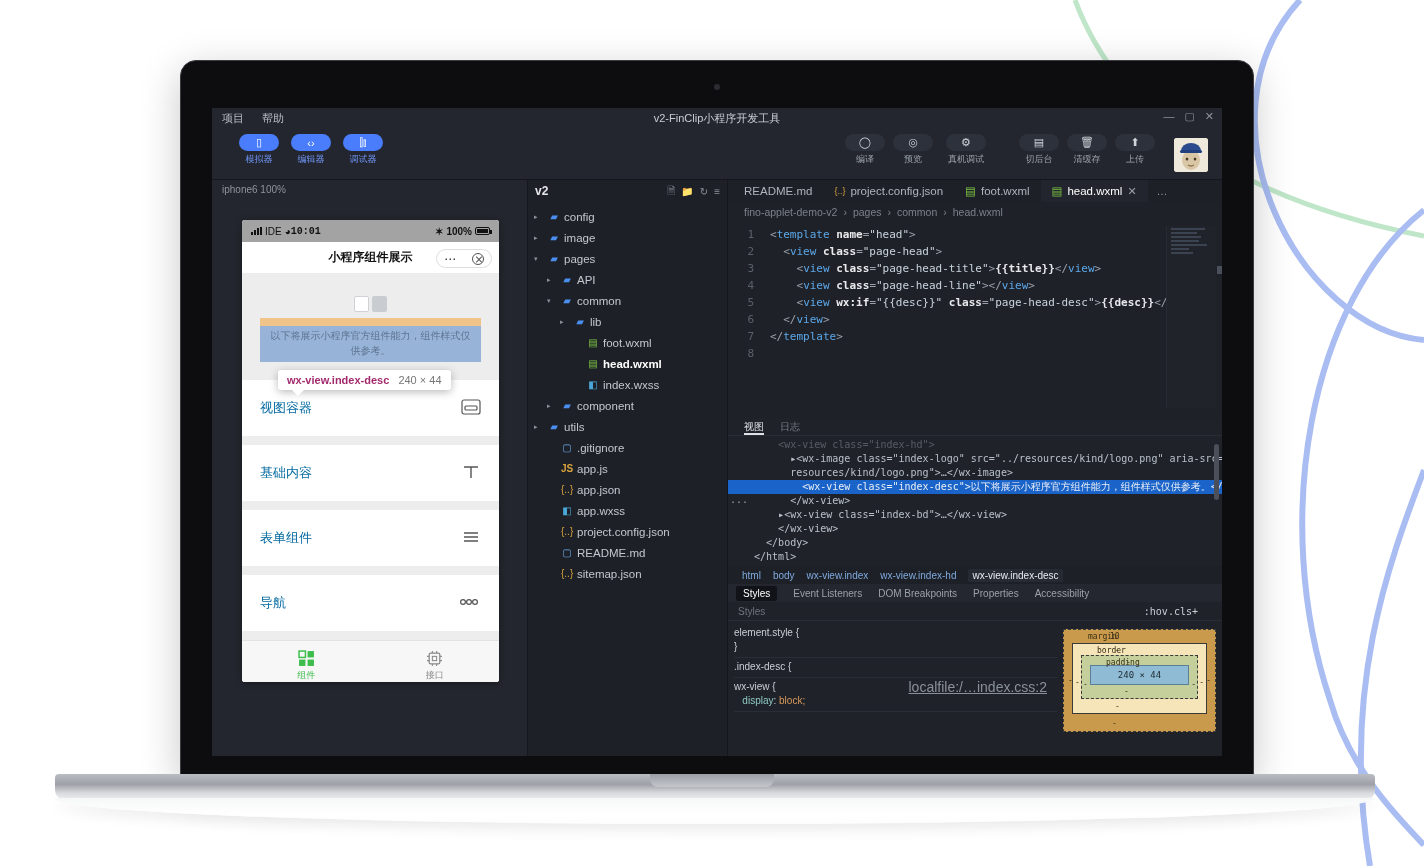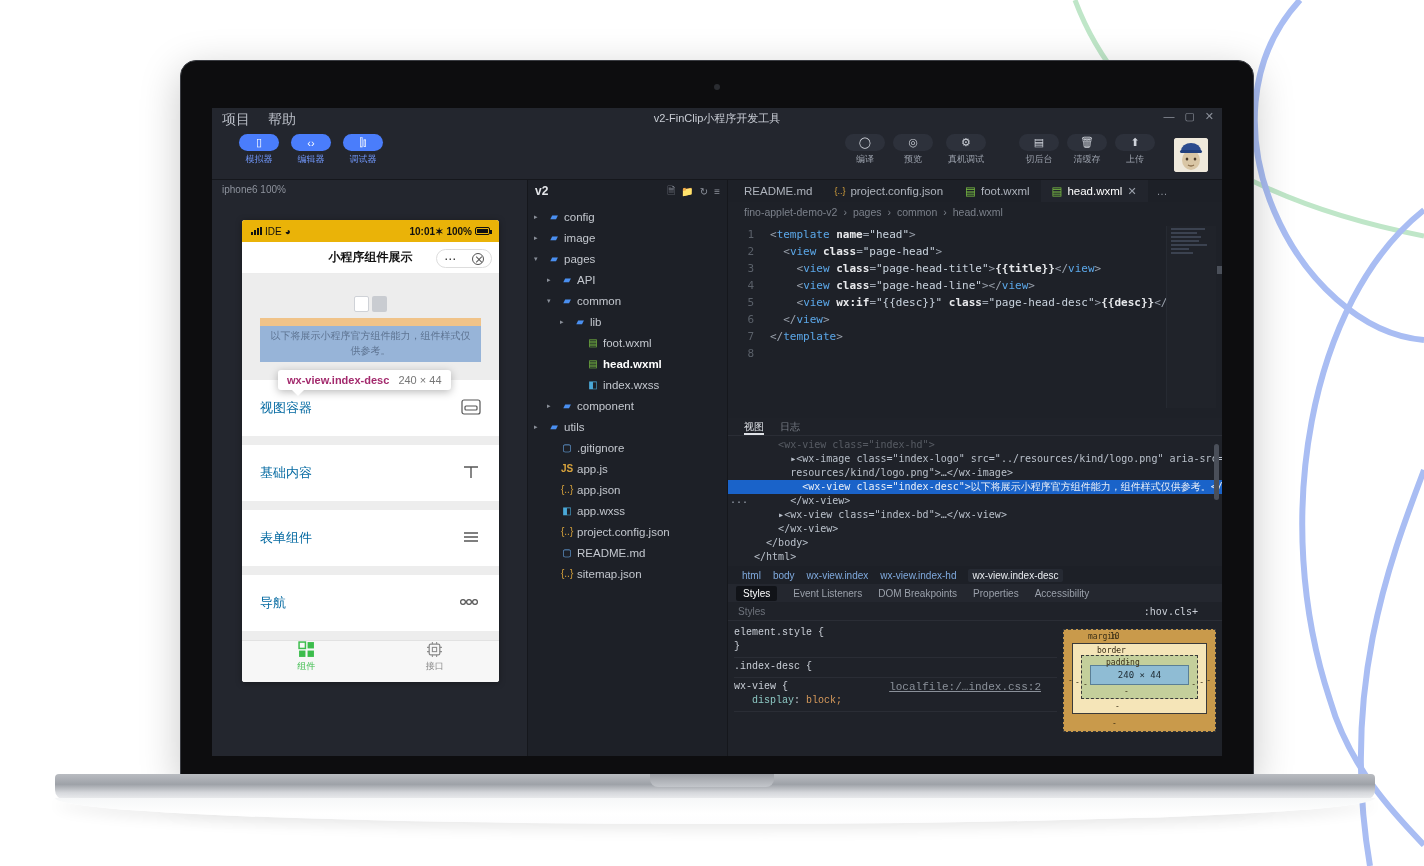--- a/index.html
+++ b/index.html
@@ -46,21 +46,21 @@
   .ide {
     position: absolute; left: 212px; top: 108px;
     width: 1010px; height: 648px;
     background: #1c1f26; color: #c9ccd3;
     overflow: hidden;
     font-size: 11px;
   }
 
   
   .titlebar { position:relative; height: 22px; background:#23262e; }
-  .menu { position:absolute; left:10px; top:3px; display:flex; gap:18px; font-size:14px; color:#b9bdc6; }
+  .menu { position:absolute; left:10px; top:3px; display:flex; gap:18px; font-size:11px; color:#b9bdc6; }
   .win-title { position:absolute; left:0; right:0; top:3px; text-align:center; font-size:11px; color:#c8ccd4; }
   .win-ctrls { position:absolute; right:8px; top:2px; display:flex; gap:10px; color:#8d929c; font-size:11px; }
   .win-ctrls span { cursor:default; }
 
   
   .toolbar { position:relative; height:50px; background:#23262e; border-bottom:1px solid #15171c; }
   .tb-left { position:absolute; left:26px; top:4px; display:flex; gap:10px; }
   .tb-right { position:absolute; right:66px; top:4px; display:flex; gap:6px; }
   .tb-group { display:flex; gap:6px; }
   .tb-sep { width:14px; }
@@ -79,24 +79,24 @@
 
   
   .ide-body { position:absolute; left:0; right:0; top:72px; bottom:0; display:flex; }
   .sim-pane { width:316px; background:#23262e; border-right:1px solid #15171c; position:relative; }
   .sim-head { height:20px; padding:4px 0 0 10px; font-size:10px; color:#8e939d; }
   .phone {
     position:absolute; left:30px; top:40px; width:257px; height:462px;
     background:#fff; border-radius:3px; overflow:hidden;
     box-shadow:0 1px 6px rgba(0,0,0,.35);
   }
-  .ph-status { height:22px; background:#eab308; color:#111; display:flex; align-items:center;
+  .ph-status { height:22px; background:#a3a3a3; color:#111; display:flex; align-items:center;
                padding:0 9px; font-size:10px; }
   .ph-status .left { display:flex; align-items:center; gap:3px; }
-  .ph-status .mid { flex:1; text-align:right; font-weight:700; }
+  .ph-status .mid { flex:1; text-align:left; font-weight:700;font-family:Liberation Mono, monospace; }
   .ph-status .right { display:flex; align-items:center; gap:3px; font-weight:700;}
   .bars { display:inline-flex; align-items:flex-end; gap:1px; height:8px; }
   .bars i { width:2px; background:#111; display:block; }
   .bars i:nth-child(1){height:3px} .bars i:nth-child(2){height:5px}
   .bars i:nth-child(3){height:7px} .bars i:nth-child(4){height:8px}
   .batt { width:15px; height:8px; border:1px solid #111; border-radius:2px; position:relative; }
   .batt:after{ content:""; position:absolute; right:-3px; top:2px; width:2px; height:4px; background:#111; }
   .batt i { position:absolute; inset:1px; background:#111; }
   .ph-nav { height:32px; display:flex; align-items:center; justify-content:center; position:relative;
             border-bottom:1px solid #ececec; background:#fff; }
@@ -128,21 +128,21 @@
   .tooltip:after{ content:""; position:absolute; left:14px; bottom:-6px; border:6px solid transparent;
                   border-top-color:#fff; border-bottom:0; }
 
   .cards { margin-top:18px; }
   .card { background:#fff; margin-bottom:9px; height:56px; display:flex; align-items:center;
           padding:0 18px; justify-content:space-between; }
   .card .nm { font-size:13px; color:#0369a1; }
   .card .ic { color:#555; }
   .ph-tabbar { position:absolute; left:0; right:0; bottom:0; height:42px; background:#f7f7f7;
                border-top:1px solid #e2e2e2; display:flex; }
-  .ph-tab { flex:1; display:flex; flex-direction:column; align-items:center; justify-content:flex-start; gap:2px; }
+  .ph-tab { flex:1; display:flex; flex-direction:column; align-items:center; justify-content:flex-end; gap:2px; }
   .ph-tab .lb { font-size:9px; color:#8a8a8a; }
   .ph-tab.on .lb { color:#3cbd4c; }
 
   
   .tree-pane { width:200px; background:#1d2027; border-right:1px solid #15171c; position:relative; }
   .tree-head { height:22px; display:flex; align-items:center; padding:0 7px; gap:6px; background:#1d2027;}
   .tree-head .proj { font-size:12px; font-weight:700; color:#e4e6ea; flex:1; }
   .tree-head .ticon { color:#8d929c; font-size:10px; cursor:pointer; }
   .tree { padding-top:4px; font-size:11.5px; }
   .row { display:flex; align-items:center; height:21px; padding-left:6px; gap:4px; color:#c3c7ce; cursor:pointer;}
@@ -195,25 +195,25 @@
   .crumbs2 .c.on { background:#262a33; color:#e8ebef; padding:1px 4px; border-radius:2px; }
   .st-tabs { height:18px; display:flex; align-items:center; gap:16px; padding-left:8px;
              font-size:10px; background:#24272f; color:#9aa0aa; }
   .st-tabs .s.on { background:#111318; color:#fff; padding:2px 7px; border-radius:2px; }
   .filterrow { height:19px; display:flex; align-items:center; background:#1f2229;
                border-bottom:1px solid #2a2d35; }
   .filterbox { flex:1; padding-left:10px; font-size:10px; color:#6e737c; }
   .fctl { display:flex; padding-right:24px; font-size:10px;
           font-family:"DejaVu Sans Mono", monospace; color:#c9ced6; }
   .styles-area { flex:1; display:flex; min-height:0; }
-  .styles { flex:1; font-family:Liberation Mono, monospace; font-size:10px; line-height:14px;
+  .styles { flex:1; font-family:Liberation Sans, sans-serif; font-size:10px; line-height:14px;
             padding:3px 0 0 6px; overflow:hidden; }
   .sblock { border-bottom:1px solid #2a2d35; padding:2px 0 3px; position:relative; }
   .sel-c{color:#c9ced6} .prop{color:#8ec9c4} .val{color:#d79a5b} .src{color:#7fa9dd}
-  .sorigin{ position:absolute; right:16px; top:2px; font-size:11px; color:#8a9099;margin-left:8px; }
+  .sorigin{ position:absolute; right:10px; top:2px; font-size:14px; color:#8a9099;margin-left:8px; }
   .boxmodel { width:165px; padding:8px 6px; }
   .bm-margin{ background:#c99a4b; border:1px dashed #3a3a3a; padding:13px 8px 17px;
               font-family:"DejaVu Sans Mono",monospace; font-size:8px; color:#3a2e16; position:relative;}
   .bm-border{ background:#f5e5b8; border:1px solid #3a3a3a; padding:11px 8px 14px; position:relative;}
   .bm-padding{ background:#c4cf9b; border:1px dashed #3a3a3a; padding:9px 8px 13px; position:relative;}
   .bm-content{ background:#8fbcd4; border:1px solid #5a7f96; text-align:center; padding:4px 0; font-size:9px; color:#1e2b33;}
   .bm-lab{ position:absolute; left:4px; top:2px; font-size:8px;padding-left:20px; }
   .bm-val{ position:absolute; left:46px; top:2px; font-size:8px; }
   .bm-d{ position:absolute; font-size:8px; color:#3a2e16; }
 </style>

